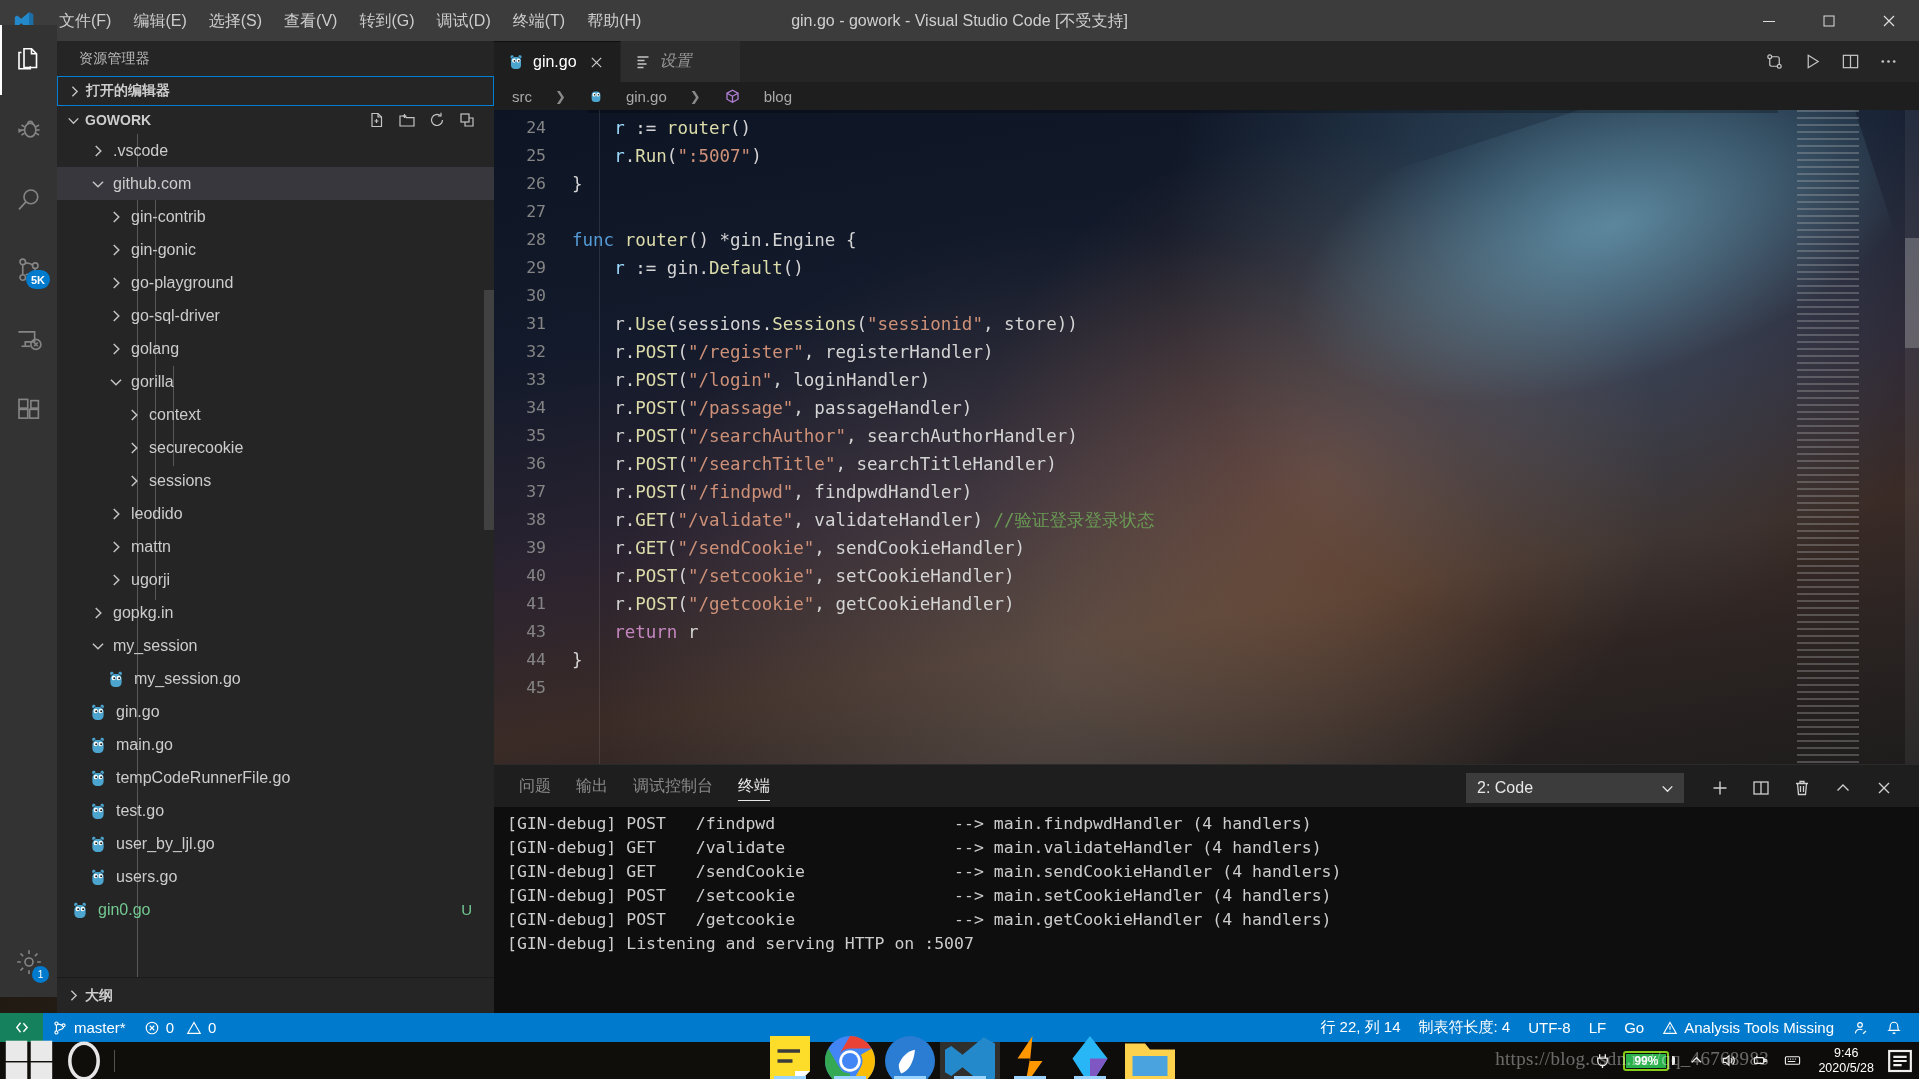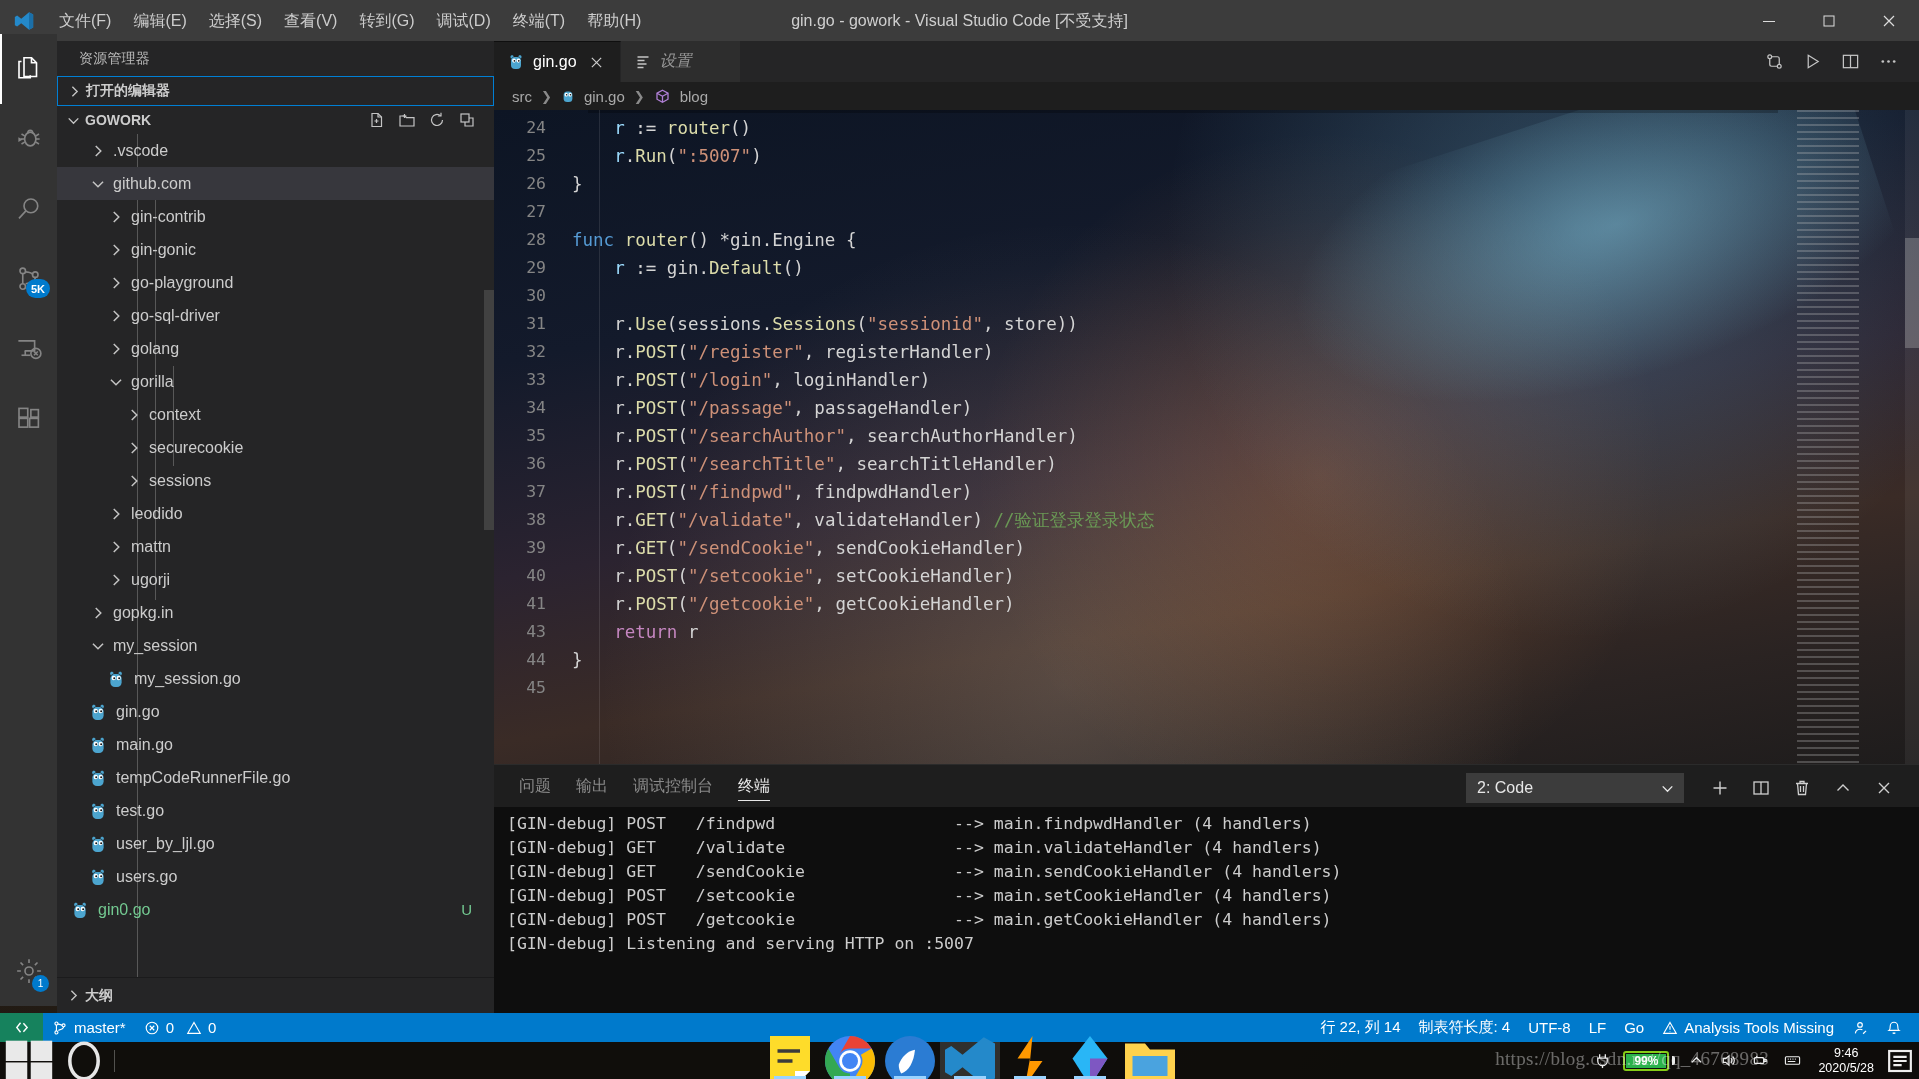--- a/index.html
+++ b/index.html
@@ -33,21 +33,21 @@
   .title-center{
     position:absolute; left:0; right:0; top:0; height:41px; line-height:41px;
     text-align:center; color:#cfcfcf; font-size:16px; pointer-events:none;
   }
   .win-ctrls{ position:absolute; right:0; top:0; height:41px; display:flex; }
   .win-btn{ width:60px; height:41px; display:flex; align-items:center; justify-content:center; color:#ddd; }
   .win-btn svg{ width:14px; height:14px; }
 
   
   .activitybar{
-    position:absolute; left:0; top:34px; width:57px; height:972px;
+    position:absolute; left:0; top:25px; width:57px; height:972px;
     background:#333333; display:flex; flex-direction:column; align-items:center;
   }
   .act-item{
     width:57px; height:70px; display:flex; align-items:center; justify-content:center;
     position:relative; color:#858585;
   }
   .act-item.active{ color:#ffffff; }
   .act-item.active::before{
     content:""; position:absolute; left:0; top:0; width:2px; height:70px; background:#ffffff;
   }
@@ -121,21 +121,21 @@
   .tab.active{ background:#1e1e1e; color:#ffffff; border-top:1px solid #0f0f0f; }
   .tab .gopher{ width:16px; height:18px; }
   .tab .t-close{ width:22px; height:22px; display:flex; align-items:center; justify-content:center; color:#cccccc; }
   .tab .t-close svg{ width:13px; height:13px; }
   .tab.preview .t-label{ font-style:italic; }
   .tabs-actions{ margin-left:auto; display:flex; align-items:center; gap:4px; padding-right:14px; }
   .tabs-actions .ico{ width:34px; height:34px; display:flex; align-items:center; justify-content:center; color:#c5c5c5; }
   .tabs-actions .ico svg{ width:19px; height:19px; }
 
   .breadcrumb{
-    height:28px; display:flex; align-items:center; padding-left:18px; gap:9px;
+    height:28px; display:flex; align-items:center; padding-left:18px; gap:23px;
     color:#a9a9a9; font-size:15px; background:#1e1e1e;
   }
   .breadcrumb .sep{ color:#8a8a8a; font-size:13px; }
   .breadcrumb .gopher{ width:14px; height:16px; }
   .bc-sym{ width:17px; height:17px; color:#b180d7; }
 
   .code-area{ position:relative; height:654px; overflow:hidden; background:#1e1e1e; }
   
   .code-bg{
     position:absolute; inset:0;

